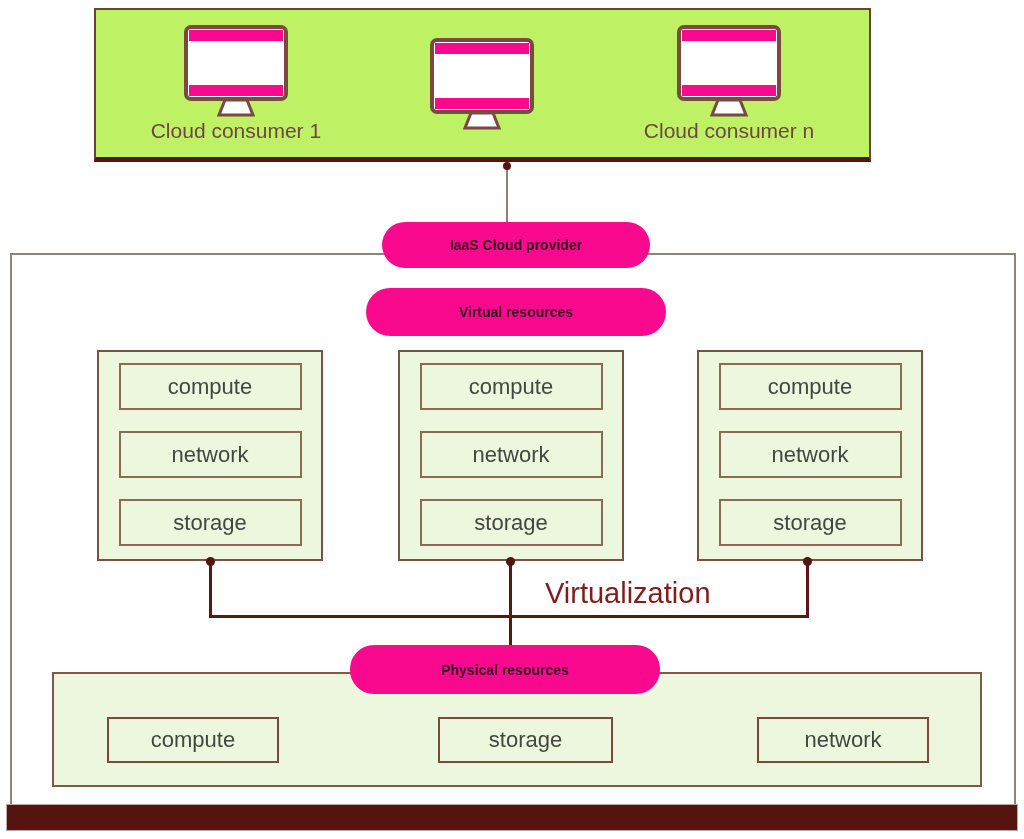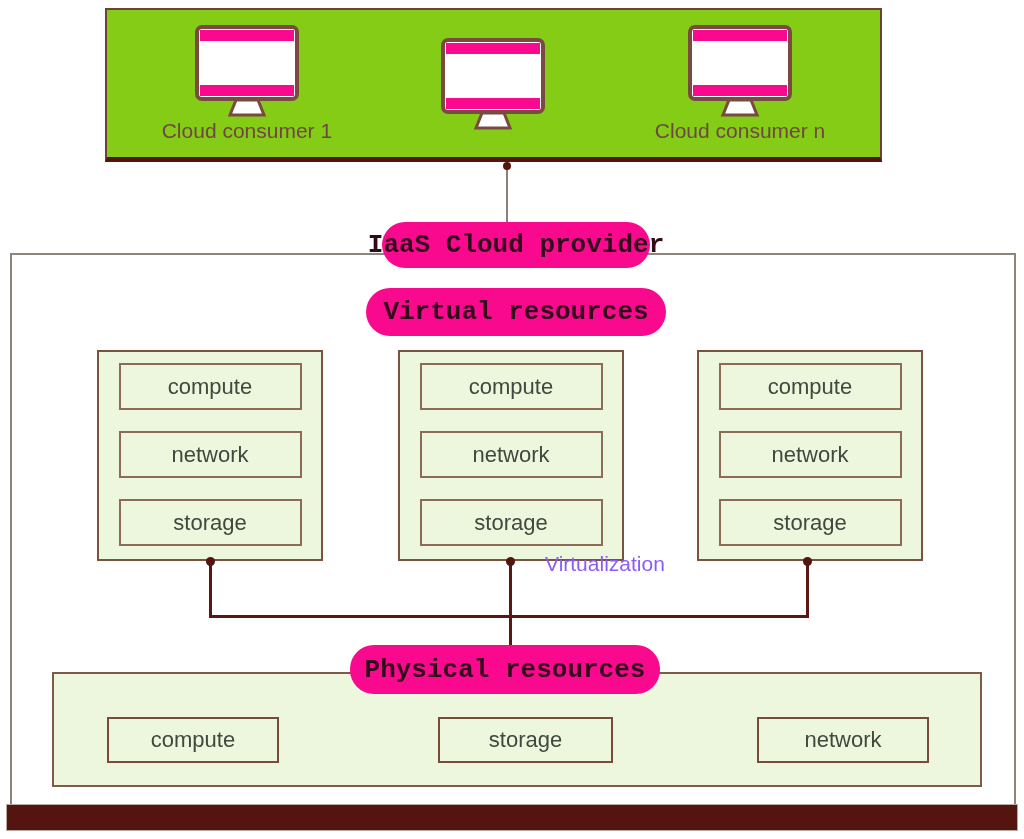--- a/index.html
+++ b/index.html
@@ -1,24 +1,24 @@
 <!DOCTYPE html>
 <html><head>
 <meta charset="utf-8">
 <style>
   html,body{margin:0;padding:0;background:#ffffff;}
   body{font-family:"Liberation Sans", sans-serif;}
   .stage{position:relative;width:1024px;height:839px;background:#ffffff;overflow:hidden;}
 
   
   .consumers-box{
-    position:absolute;left:105px;top:8px;width:773px;height:147px;
+    position:absolute;left:94px;top:8px;width:773px;height:147px;
     border:2px solid #6e4038;border-bottom:5px solid #541410;
     display:flex;justify-content:space-around;align-items:center;
-    box-sizing:content-box;background:#84cc16;
+    box-sizing:content-box;background:#bef264;
   }
   .consumer{display:flex;flex-direction:column;align-items:center;gap:2px;}
   .consumer-label{font-size:21px;color:#6e4743;white-space:nowrap;}
 
   
   .top-link-line{position:absolute;left:506px;top:164px;width:2px;height:60px;background:#8d8078;}
   .top-link-dot{position:absolute;left:503px;top:162px;width:8px;height:8px;border-radius:50%;background:#541410;}
 
   
   .outer-box{
@@ -27,21 +27,21 @@
   }
   .bottom-bar{
     position:absolute;left:6px;top:804px;width:1012px;height:27px;
     background:#541410;border:1px solid #b5ada5;box-sizing:border-box;
   }
 
   
   .pill{
     position:absolute;background:#f9098e;border-radius:24px;
     display:flex;align-items:center;justify-content:center;
-    color:#330a1c;font-weight:bold;font-size:26px;z-index:5;white-space:nowrap;font-family:Liberation Mono, monospace;
+    color:#330a1c;font-weight:bold;font-size:14px;z-index:5;white-space:nowrap;
   }
   .pill-provider{left:382px;top:222px;width:268px;height:46px;}
   .pill-virtual{left:366px;top:288px;width:300px;height:48px;}
   .pill-physical{left:350px;top:645px;width:310px;height:49px;}
 
   
   .vgroup{
     position:absolute;top:350px;width:226px;height:211px;
     background:#ecf7dd;border:2px solid #7a5242;box-sizing:border-box;
     display:flex;flex-direction:column;align-items:center;
@@ -60,21 +60,21 @@
   .conn{position:absolute;background:#5b1812;z-index:1;}
   .conn-dot{position:absolute;width:9px;height:9px;border-radius:50%;background:#541410;z-index:2;}
   .stub-left{left:209px;top:561px;width:3px;height:57px;}
   .stub-center{left:509px;top:561px;width:3px;height:87px;}
   .stub-right{left:806px;top:561px;width:3px;height:57px;}
   .h-line{left:209px;top:615px;width:600px;height:3px;}
   .dot-left{left:206px;top:557px;}
   .dot-center{left:506px;top:557px;}
   .dot-right{left:803px;top:557px;}
   .virtualization-label{
-    position:absolute;left:545px;top:552px;font-size:21px;color:#8b5cf6;z-index:3;white-space:nowrap;
+    position:absolute;left:545px;top:577px;font-size:29px;color:#7f1d1d;z-index:3;white-space:nowrap;
   }
 
   
   .physical-box{
     position:absolute;left:52px;top:672px;width:930px;height:115px;
     background:#ecf7dd;border:2px solid #7d5a4a;box-sizing:border-box;z-index:1;
   }
   .p-res{
     position:absolute;top:43px;height:46px;border:2px solid #7a4a3a;box-sizing:border-box;
     display:flex;align-items:center;justify-content:center;

